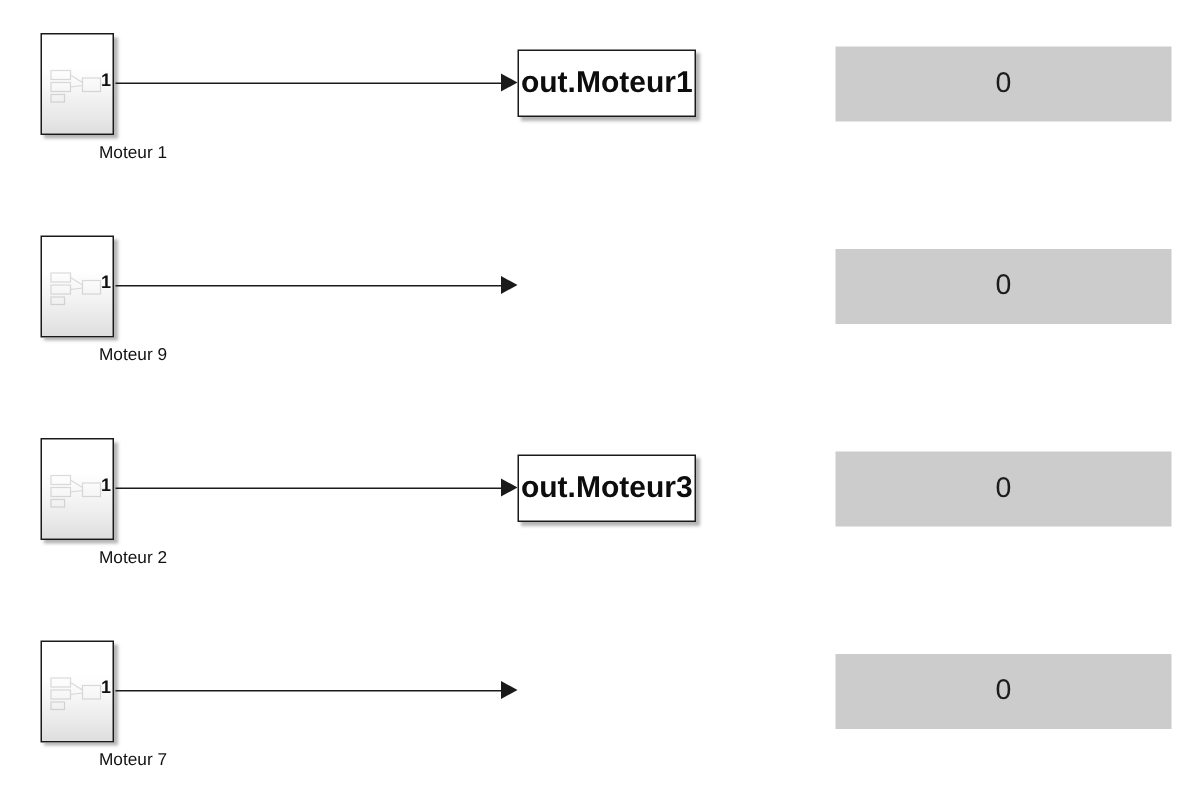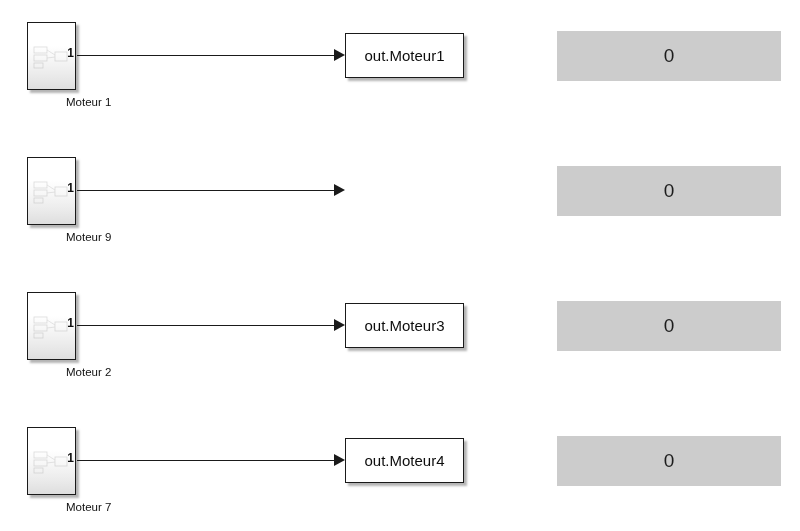--- a/index.html
+++ b/index.html
@@ -110,24 +110,25 @@
     height: 45px;
     border: 1.6px solid #1a1a1a;
     background: #ffffff;
     box-sizing: border-box;
     box-shadow: 2.5px 2.5px 2px rgba(120,120,120,0.55);
     display: flex;
     align-items: center;
     justify-content: center;
   }
   .outport-label {
-    font-size: 15px;
+    font-size: 20px;
     color: #0d0d0d;
     white-space: nowrap;
     font-family: "Liberation Sans", sans-serif;
+    font-weight: bold;
   }
 
   
   .display {
     position: absolute;
     left: 557px;
     top: 9px;
     width: 224px;
     height: 50px;
     background: #cccccc;
@@ -243,22 +244,19 @@
           <line x1="34" y1="11" x2="39" y2="11" stroke="#555" stroke-width="0.7"></line>
         </svg>
         <span class="port-num">1</span>
       </div>
     </div>
     <div class="subsys-caption">Moteur 7</div>
 
     <div class="signal"></div>
     <div class="arrowhead"></div>
 
-    <div class="outport">
-      <span class="outport-label">out.Moteur4</span>
-    </div>
 
     <div class="display">
       <span class="display-value">0</span>
     </div>
   </div>
 
 </div>
 
 </body></html>

